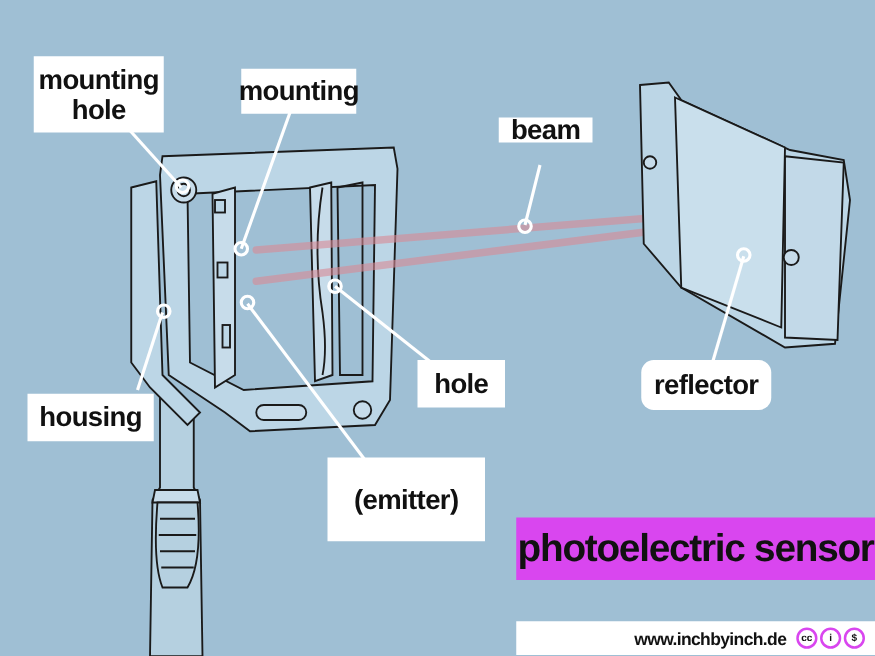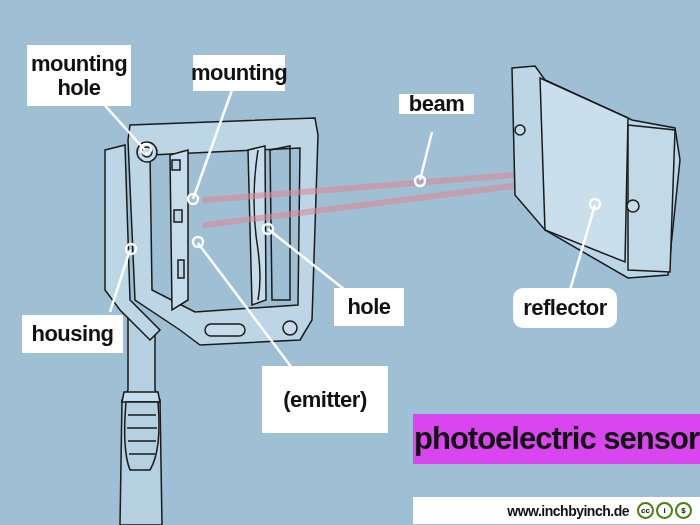--- a/index.html
+++ b/index.html
@@ -4,21 +4,21 @@
 <style>
   html,body{margin:0;padding:0;}
   body{width:700px;height:525px;overflow:hidden;background:#9fbfd4;position:relative;font-family:"Liberation Sans",sans-serif;}
   #stage{position:absolute;left:0;top:0;width:700px;height:525px;}
   .label{position:absolute;background:#fff;color:#111;font-family:"Liberation Sans",sans-serif;font-weight:bold;font-stretch:condensed;text-align:center;line-height:1.05;box-sizing:border-box;display:flex;align-items:center;justify-content:center;letter-spacing:-0.5px;}
   .lbl-sm{font-size:22px;}
   .title-box{position:absolute;left:413px;top:414px;width:287px;height:50px;background:#d946ef;font-size:31px;font-weight:bold;letter-spacing:-1px;color:#111;display:flex;align-items:center;justify-content:center;}
   .url-box{position:absolute;left:413px;top:473px;width:287px;height:27px;background:#fff;display:flex;align-items:center;justify-content:flex-end;padding-right:8px;box-sizing:border-box;margin-top:24px;}
   .url{font-size:14px;font-weight:bold;color:#111;letter-spacing:-0.5px;margin-right:8px;}
   .cc{display:flex;gap:2px;}
-  .cc span{display:inline-flex;width:17px;height:17px;border:2px solid #4d7c0f;border-radius:50%;font-size:8px;font-weight:bold;align-items:center;justify-content:center;box-sizing:border-box;color:#111;}
+  .cc span{display:inline-flex;width:17px;height:17px;border:2px solid #d946ef;border-radius:50%;font-size:8px;font-weight:bold;align-items:center;justify-content:center;box-sizing:border-box;color:#111;}
 </style>
 </head>
 <body>
 
 <svg id="stage" viewBox="0 0 700 525" xmlns="http://www.w3.org/2000/svg">
 
   <g stroke="#1a1a1a" stroke-width="1.5" fill="#b5d0e0">
     <path d="M128 310 L128 390 L122 400 L120 525 L162 525 L160 400 L155 390 L155 330 Z"></path>
     <path d="M124 392 L158 392 L160 402 L122 402 Z" fill="#c7dcea"></path>
     <path d="M126 402 Q122 450 130 470 L150 470 Q162 450 158 402 Z"></path>

